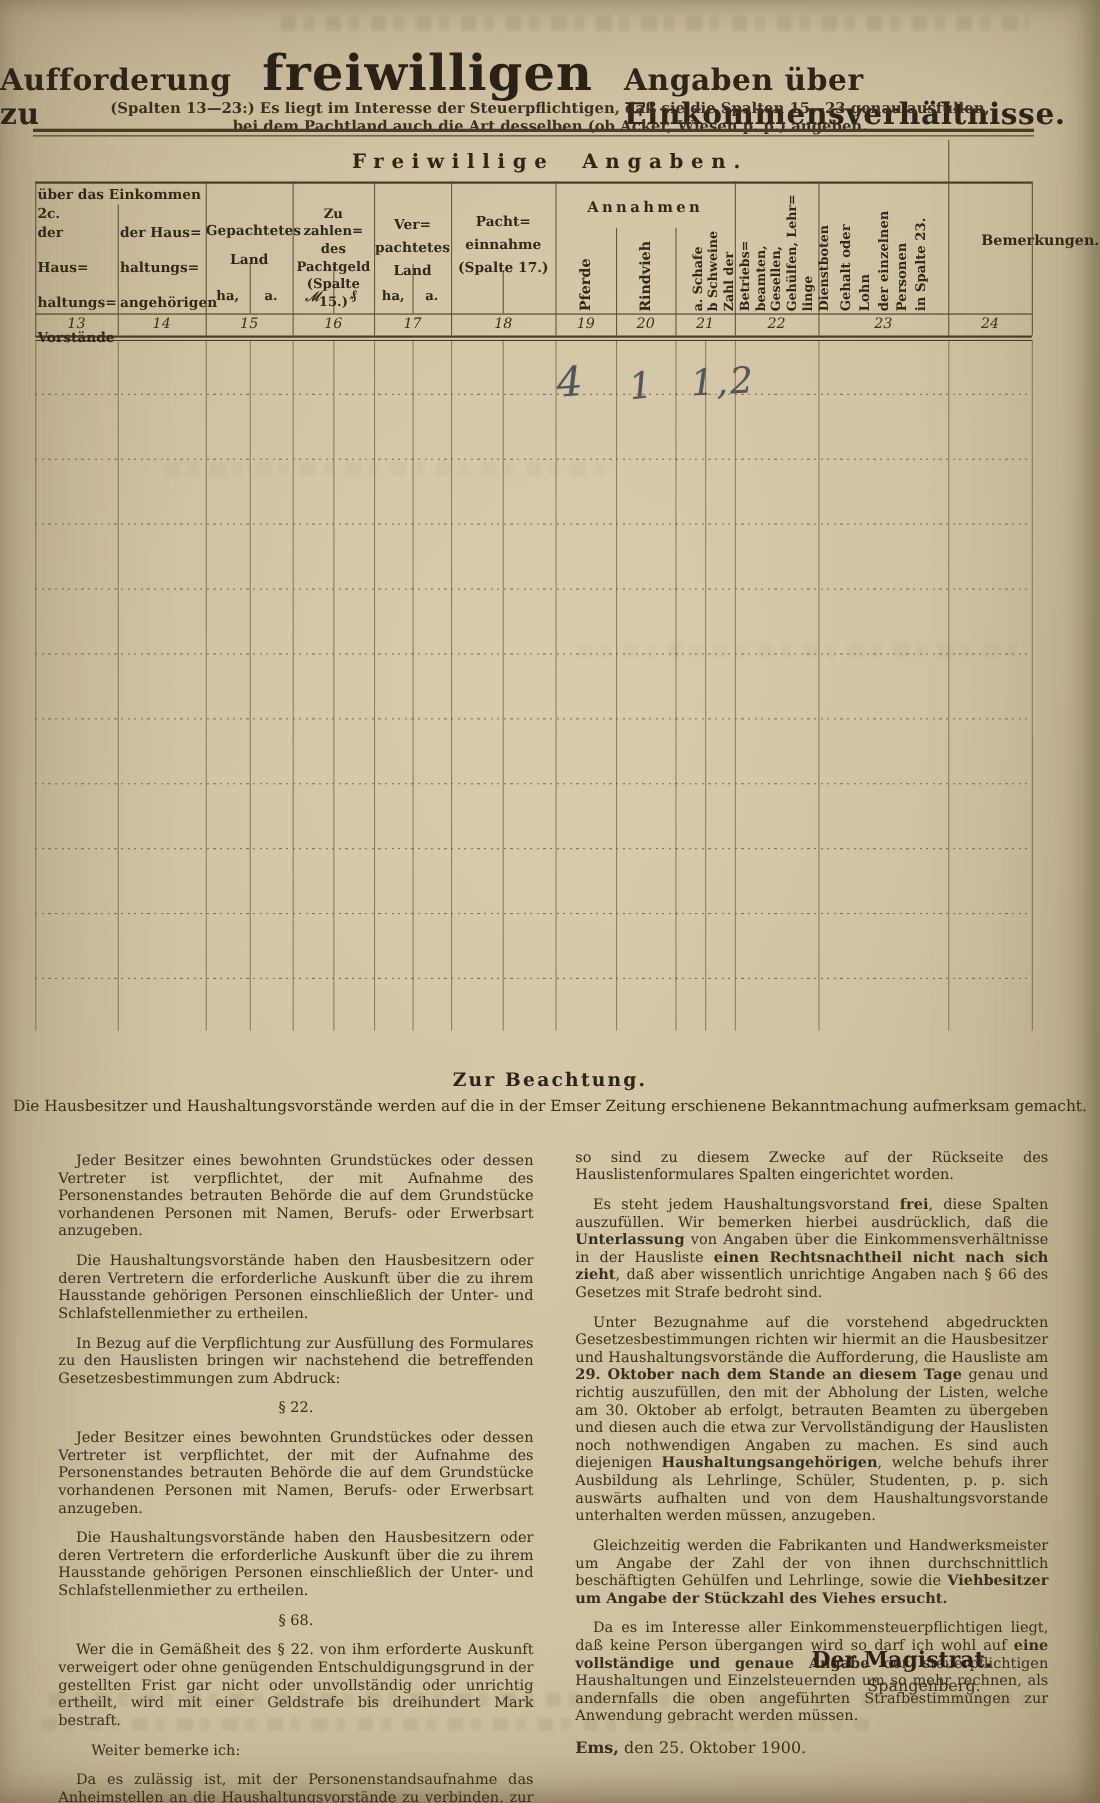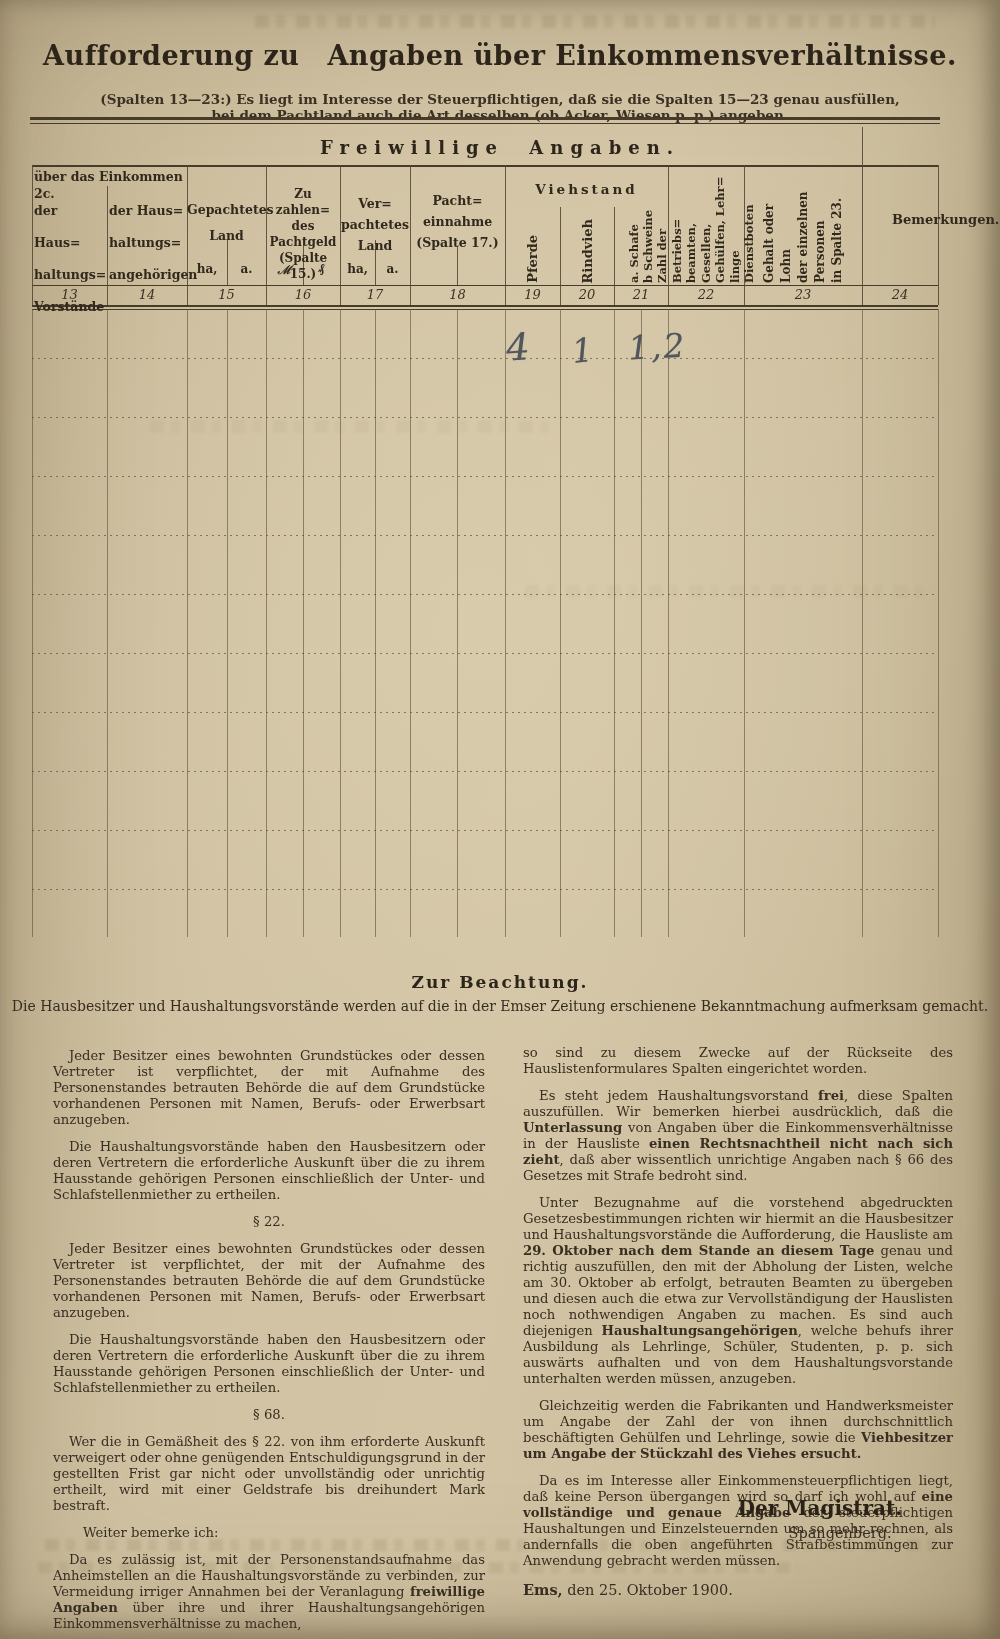--- a/index.html
+++ b/index.html
@@ -58,20 +58,21 @@
 <div class="page">
 
   <div class="bleed" style="left:255px;top:15px;width:680px;height:13px;"></div>
   <div class="bleed" style="left:150px;top:420px;width:410px;height:13px;opacity:.18;"></div>
   <div class="bleed" style="left:525px;top:585px;width:400px;height:13px;opacity:.16;"></div>
   <div class="bleed" style="left:45px;top:1539px;width:905px;height:12px;opacity:.42;"></div>
   <div class="bleed" style="left:38px;top:1562px;width:760px;height:11px;opacity:.38;"></div>
 
   <div class="titleline">
     <span class="t1">Aufforderung zu</span>
+    <span class="t2">freiwilligen</span>
     <span class="t3">Angaben über Einkommensverhältnisse.</span>
   </div>
   <div class="sub" style="top:91px;">(Spalten 13—23:)  Es liegt im Interesse der Steuerpflichtigen, daß sie die Spalten 15—23 genau ausfüllen,</div>
   <div class="sub" style="top:107px;">bei dem Pachtland auch die Art desselben (ob Acker, Wiesen p. p.) angeben.</div>
 
   <div class="rule" style="left:30px;top:117px;width:910px;height:3px;"></div>
   <div class="rule" style="left:30px;top:123px;width:910px;height:1px;"></div>
 
   <div class="section-title">Freiwillige Angaben.</div>
 
@@ -117,21 +118,21 @@
   <div class="unit cur" style="left:267px;top:261px;width:35px;">ℳ</div>
   <div class="unit cur" style="left:304px;top:261px;width:35px;">₰</div>
   <div class="hc ctr" style="left:340px;top:193px;width:70px;line-height:21px;">Ver=
 pachtetes
 Land</div>
   <div class="unit" style="left:341px;top:262px;width:33px;">ha,</div>
   <div class="unit" style="left:376px;top:262px;width:33px;">a.</div>
   <div class="hc ctr" style="left:410px;top:190px;width:95px;line-height:21px;">Pacht=
 einnahme
 (Spalte 17.)</div>
-  <div class="hc ctr" style="left:505px;top:181px;width:163px;font-size:13.5px;letter-spacing:3px;">Viehstand</div>
+  <div class="hc ctr" style="left:505px;top:181px;width:163px;font-size:13.5px;letter-spacing:3px;">Annahmen</div>
 
   <div class="rotwrap" style="left:505px;top:205px;width:55px;height:78px;">
     <div class="rot" style="font-size:13px;">Pferde</div>
   </div>
   <div class="rotwrap" style="left:560px;top:205px;width:54px;height:78px;">
     <div class="rot" style="font-size:13px;">Rindvieh</div>
   </div>
   <div class="rotwrap" style="left:614px;top:205px;width:54px;height:78px;">
     <div class="rot" style="font-size:11.5px;line-height:14px;">a. Schafe
 b Schweine</div>
@@ -198,20 +199,21 @@
   <div class="hw" style="left:506px;top:326px;font-size:37px;transform:rotate(-4deg);">4</div>
   <div class="hw" style="left:572px;top:331px;font-size:33px;transform:rotate(-6deg);">1</div>
   <div class="hw" style="left:628px;top:327px;font-size:33px;letter-spacing:2px;transform:rotate(-3deg);">1,2</div>
 
   <div class="notice-h">Zur Beachtung.</div>
   <div class="notice-l">Die Hausbesitzer und Haushaltungsvorstände werden auf die in der Emser Zeitung erschienene Bekanntmachung aufmerksam gemacht.</div>
 
   <div class="col" style="left:42px;top:1037px;width:454px;">
       <p class="ind"><span>Jeder Besitzer eines bewohnten Grundstückes oder dessen Vertreter ist verpflichtet, der mit Aufnahme des Personenstandes betrauten Behörde die auf dem Grundstücke vorhandenen Personen mit Namen, Berufs- oder Erwerbsart anzugeben.</span></p>
       <p class="ind"><span>Die Haushaltungsvorstände haben den Hausbesitzern oder deren Vertretern die erforderliche Auskunft über die zu ihrem Hausstande gehörigen Personen einschließlich der Unter- und Schlafstellenmiether zu ertheilen.</span></p>
+      <p class="ind"><span>In Bezug auf die Verpflichtung zur Ausfüllung des Formulares zu den Hauslisten bringen wir nachstehend die betreffenden Gesetzesbestimmungen zum Abdruck:</span></p>
       <p class="sec"><span>§ 22.</span></p>
       <p class="ind"><span>Jeder Besitzer eines bewohnten Grundstückes oder dessen Vertreter ist verpflichtet, der mit der Aufnahme des Personenstandes betrauten Behörde die auf dem Grundstücke vorhandenen Personen mit Namen, Berufs- oder Erwerbsart anzugeben.</span></p>
       <p class="ind"><span>Die Haushaltungsvorstände haben den Hausbesitzern oder deren Vertretern die erforderliche Auskunft über die zu ihrem Hausstande gehörigen Personen einschließlich der Unter- und Schlafstellenmiether zu ertheilen.</span></p>
       <p class="sec"><span>§ 68.</span></p>
       <p class="ind"><span>Wer die in Gemäßheit des § 22. von ihm erforderte Auskunft verweigert oder ohne genügenden Entschuldigungsgrund in der gestellten Frist gar nicht oder unvollständig oder unrichtig ertheilt, wird mit einer Geldstrafe bis dreihundert Mark bestraft.</span></p>
       <p class="w"><span>Weiter bemerke ich:</span></p>
       <p class="ind"><span>Da es zulässig ist, mit der Personenstandsaufnahme das Anheimstellen an die Haushaltungsvorstände zu verbinden, zur Vermeidung irriger Annahmen bei der Veranlagung </span><b>freiwillige Angaben</b><span> über ihre und ihrer Haushaltungsangehörigen Einkommensverhältnisse zu machen,</span></p>
     </div>
   <div class="col" style="left:512px;top:1034px;width:452px;">
       <p class="noind"><span>so sind zu diesem Zwecke auf der Rückseite des Hauslistenformulares Spalten eingerichtet worden.</span></p>

